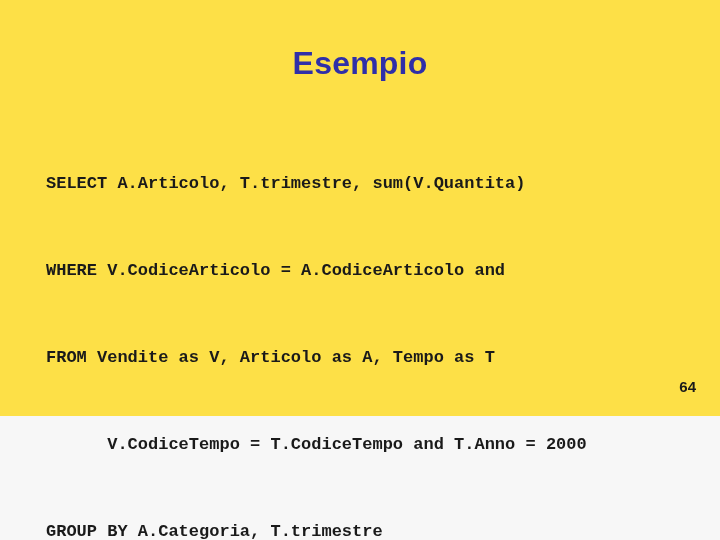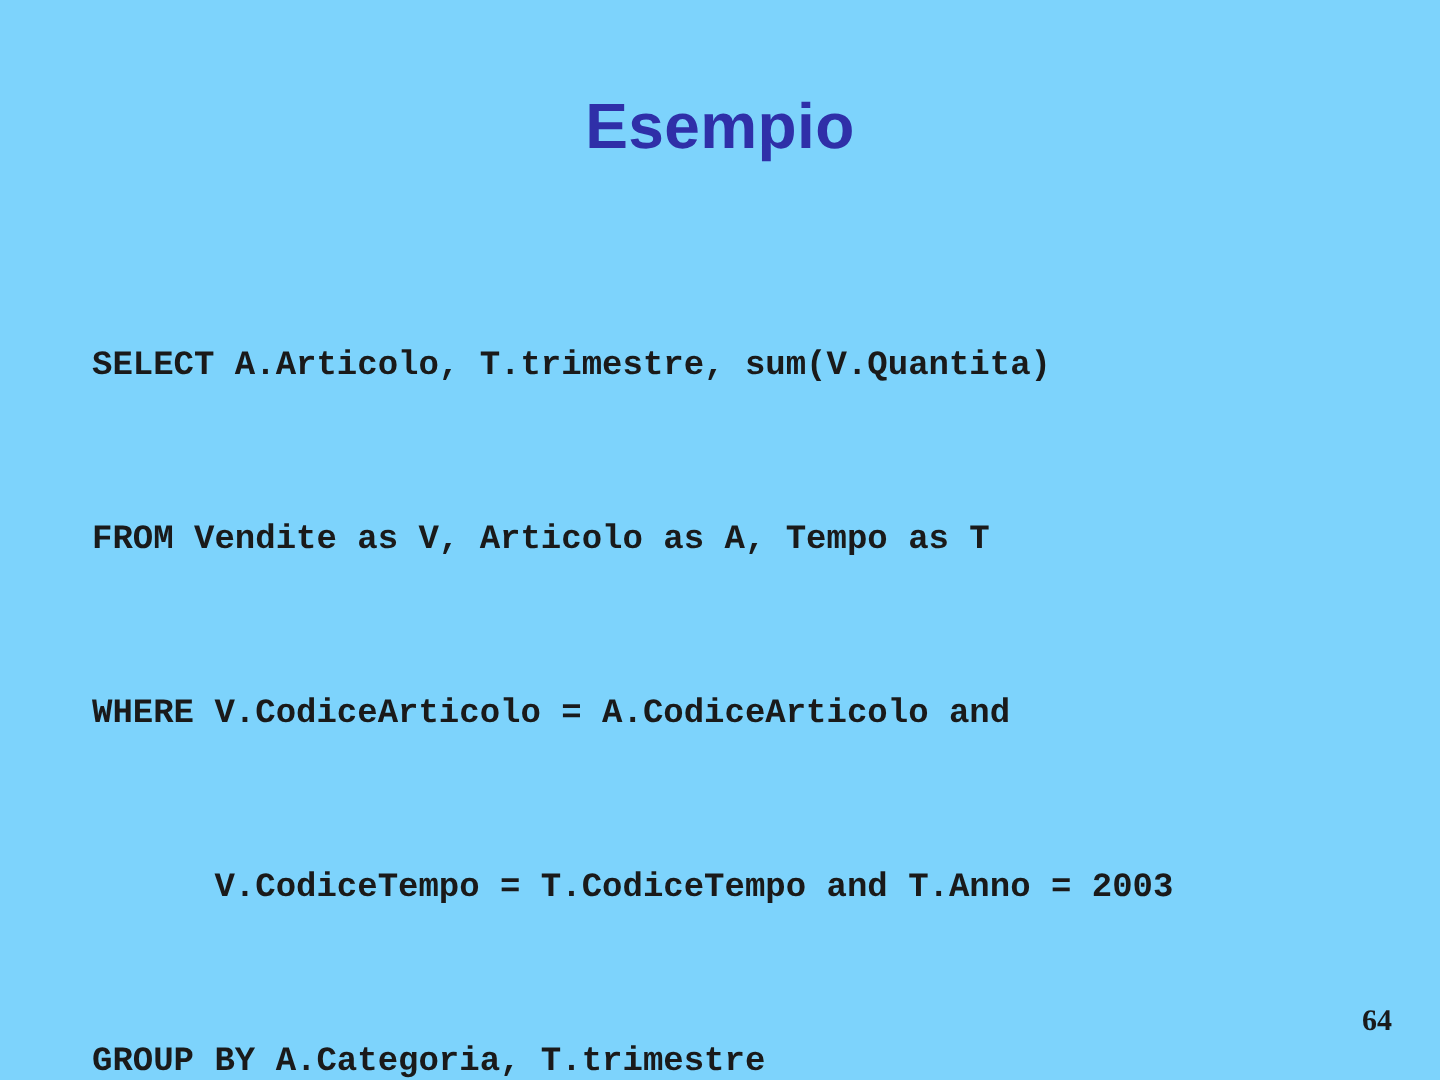--- a/index.html
+++ b/index.html
@@ -11,22 +11,22 @@
     height: 540px;
     background: #f7f7f7;
     font-family: "Liberation Sans", sans-serif;
     overflow: hidden;
     position: relative;
   }
   .slide {
     position: absolute;
     inset: 0;
     width: 720px;
-    height: 540px;
-    background: #7dd3fc;
+    height: 416px;
+    background: #fde047;
   }
   .slide-title {
     position: absolute;
     top: 44px;
     left: 0;
     width: 720px;
     text-align: center;
     font-family: "Liberation Sans", sans-serif;
     font-weight: bold;
     font-size: 32px;
@@ -49,38 +49,38 @@
   }
   .code-line {
     display: block;
     height: 29px;
     white-space: pre;
   }
   .page-number {
     position: absolute;
     right: 24px;
     bottom: 20px;
-    font-family: Liberation Serif, serif;
+    font-family: Liberation Sans, sans-serif;
     font-weight: bold;
     font-size: 15px;
     line-height: 18px;
     color: #1a1a1a;
   }
 </style>
 </head>
 <body>
 
 <div class="slide">
 
   <div class="slide-title">Esempio</div>
 
   <div class="code-block">
     <span class="code-line">SELECT A.Articolo, T.trimestre, sum(V.Quantita)</span>
+    <span class="code-line">WHERE V.CodiceArticolo = A.CodiceArticolo and</span>
     <span class="code-line">FROM Vendite as V, Articolo as A, Tempo as T</span>
-    <span class="code-line">WHERE V.CodiceArticolo = A.CodiceArticolo and</span>
-    <span class="code-line">      V.CodiceTempo = T.CodiceTempo and T.Anno = 2003</span>
+    <span class="code-line">      V.CodiceTempo = T.CodiceTempo and T.Anno = 2000</span>
     <span class="code-line">GROUP BY A.Categoria, T.trimestre</span>
     
   </div>
 
   <div class="page-number">64</div>
 
 </div>
 
 </body></html>

